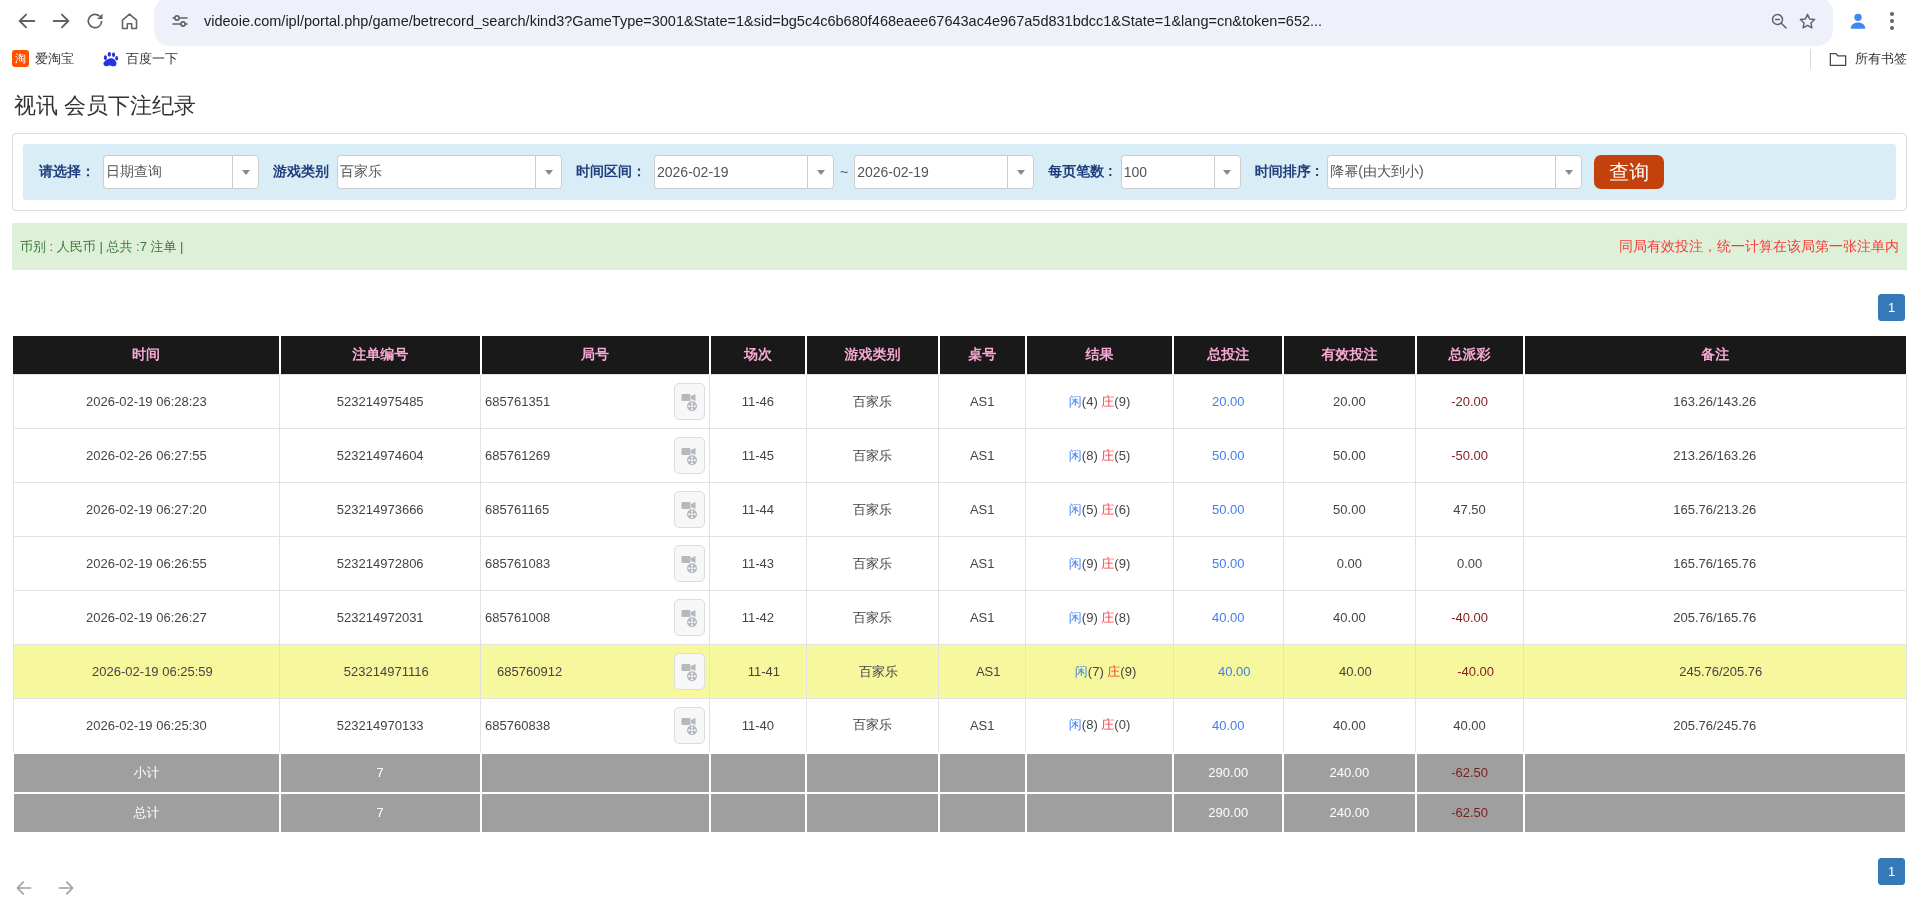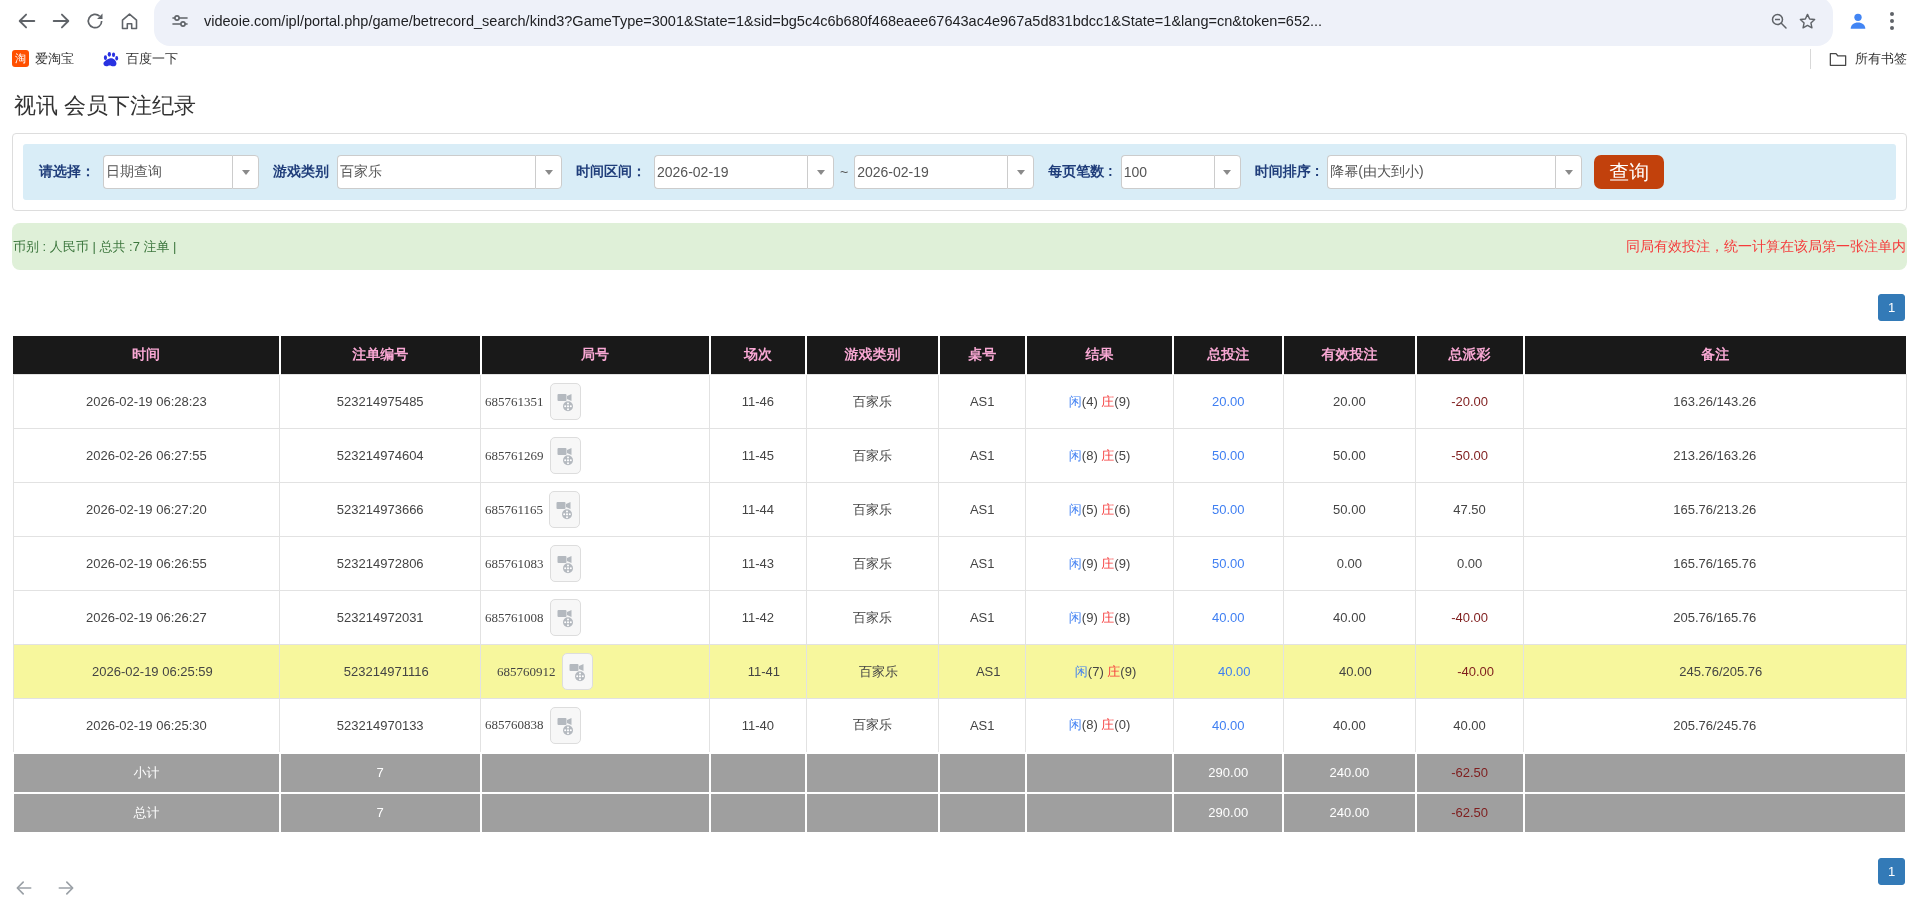--- a/index.html
+++ b/index.html
@@ -34,39 +34,39 @@
   .sel-main { border:1px solid #ccc; background:#fff; border-right:none; border-radius:4px 0 0 4px;
     display:flex; align-items:center; padding:0 2px; font-size:14px; color:#555; }
   .sel-caret { width:27px; border:1px solid #ccc; background:#fff; border-radius:0 4px 4px 0;
     display:flex; align-items:center; justify-content:center; }
   .caret { width:0; height:0; border-left:4px solid transparent; border-right:4px solid transparent;
     border-top:5px solid #8a8a8a; }
   .tilde { font-size:14px; color:#555; margin:0 6px; }
   .search-btn { height:34px; padding:0 15px; margin-left:12px; background:#c2410c; color:#fff;
     border:none; border-radius:7px; font-size:20px; cursor:pointer; font-family:inherit; }
   
-  .summary { margin-top:12px; background:#dff0d8; border-radius:8px; min-height:47px;
-    display:flex; align-items:center; justify-content:space-between; padding:10px 1px; }
+  .summary { margin-top:12px; background:#dff0d8; border-radius:0; min-height:47px;
+    display:flex; align-items:center; justify-content:space-between; padding:10px 8px; }
   .sum-left { font-size:13px; color:#3c763d; }
   .sum-right { font-size:14px; color:#f53b3b; }
   
   .pag-row { height:66px; position:relative; }
   .page-btn { position:absolute; right:2px; top:24px; min-width:27px; height:27px; background:#337ab7;
     color:#fff; font-size:13px; border:1px solid #337ab7; border-radius:3px; display:flex;
     align-items:center; justify-content:center; cursor:pointer; }
   .page-btn.bottom { top:auto; }
   
   table { width:100%; border-collapse:collapse; table-layout:fixed; }
   thead th { background:#191919; color:#f9a8d4; font-size:14px; font-weight:bold; padding:10px 4px;
     border-right:2px solid #fff; text-align:center; }
   thead th:last-child { border-right:none; }
   tbody td { height:54px; border:1px solid #e2e2e2; text-align:center; font-size:13px; color:#444;
     padding:2px 4px; background:#fff; overflow:hidden; }
   tr.highlight td { background:#f7f79d;padding-left:16px; }
-  .round-wrap { display:flex; align-items:center; justify-content:flex-start; gap:6px;font-family:Liberation Serif, serif; }
+  .round-wrap { display:flex; align-items:center; justify-content:space-between; gap:6px; }
   .video-btn { width:31px; height:37px; background:#f7f7f7; border:1px solid #ddd; border-radius:5px;
     display:flex; align-items:center; justify-content:center; cursor:pointer; flex:0 0 auto; }
   .res-p { color:#3f7ff2; } .res-b { color:#f53b3b; } .res-n { color:#444; }
   td.blue { color:#3f7ff2; }
   td.js-neg.neg, .totals td.js-neg.neg { color:#7f1d1d; }
   tr.totals td { background:#9f9f9f; color:#fff; border:2px solid #fff; height:40px; font-size:13px; }
   
   .foot-nav { position:absolute; left:14px; bottom:-64px; display:flex; gap:22px; }
 </style>
 </head>

